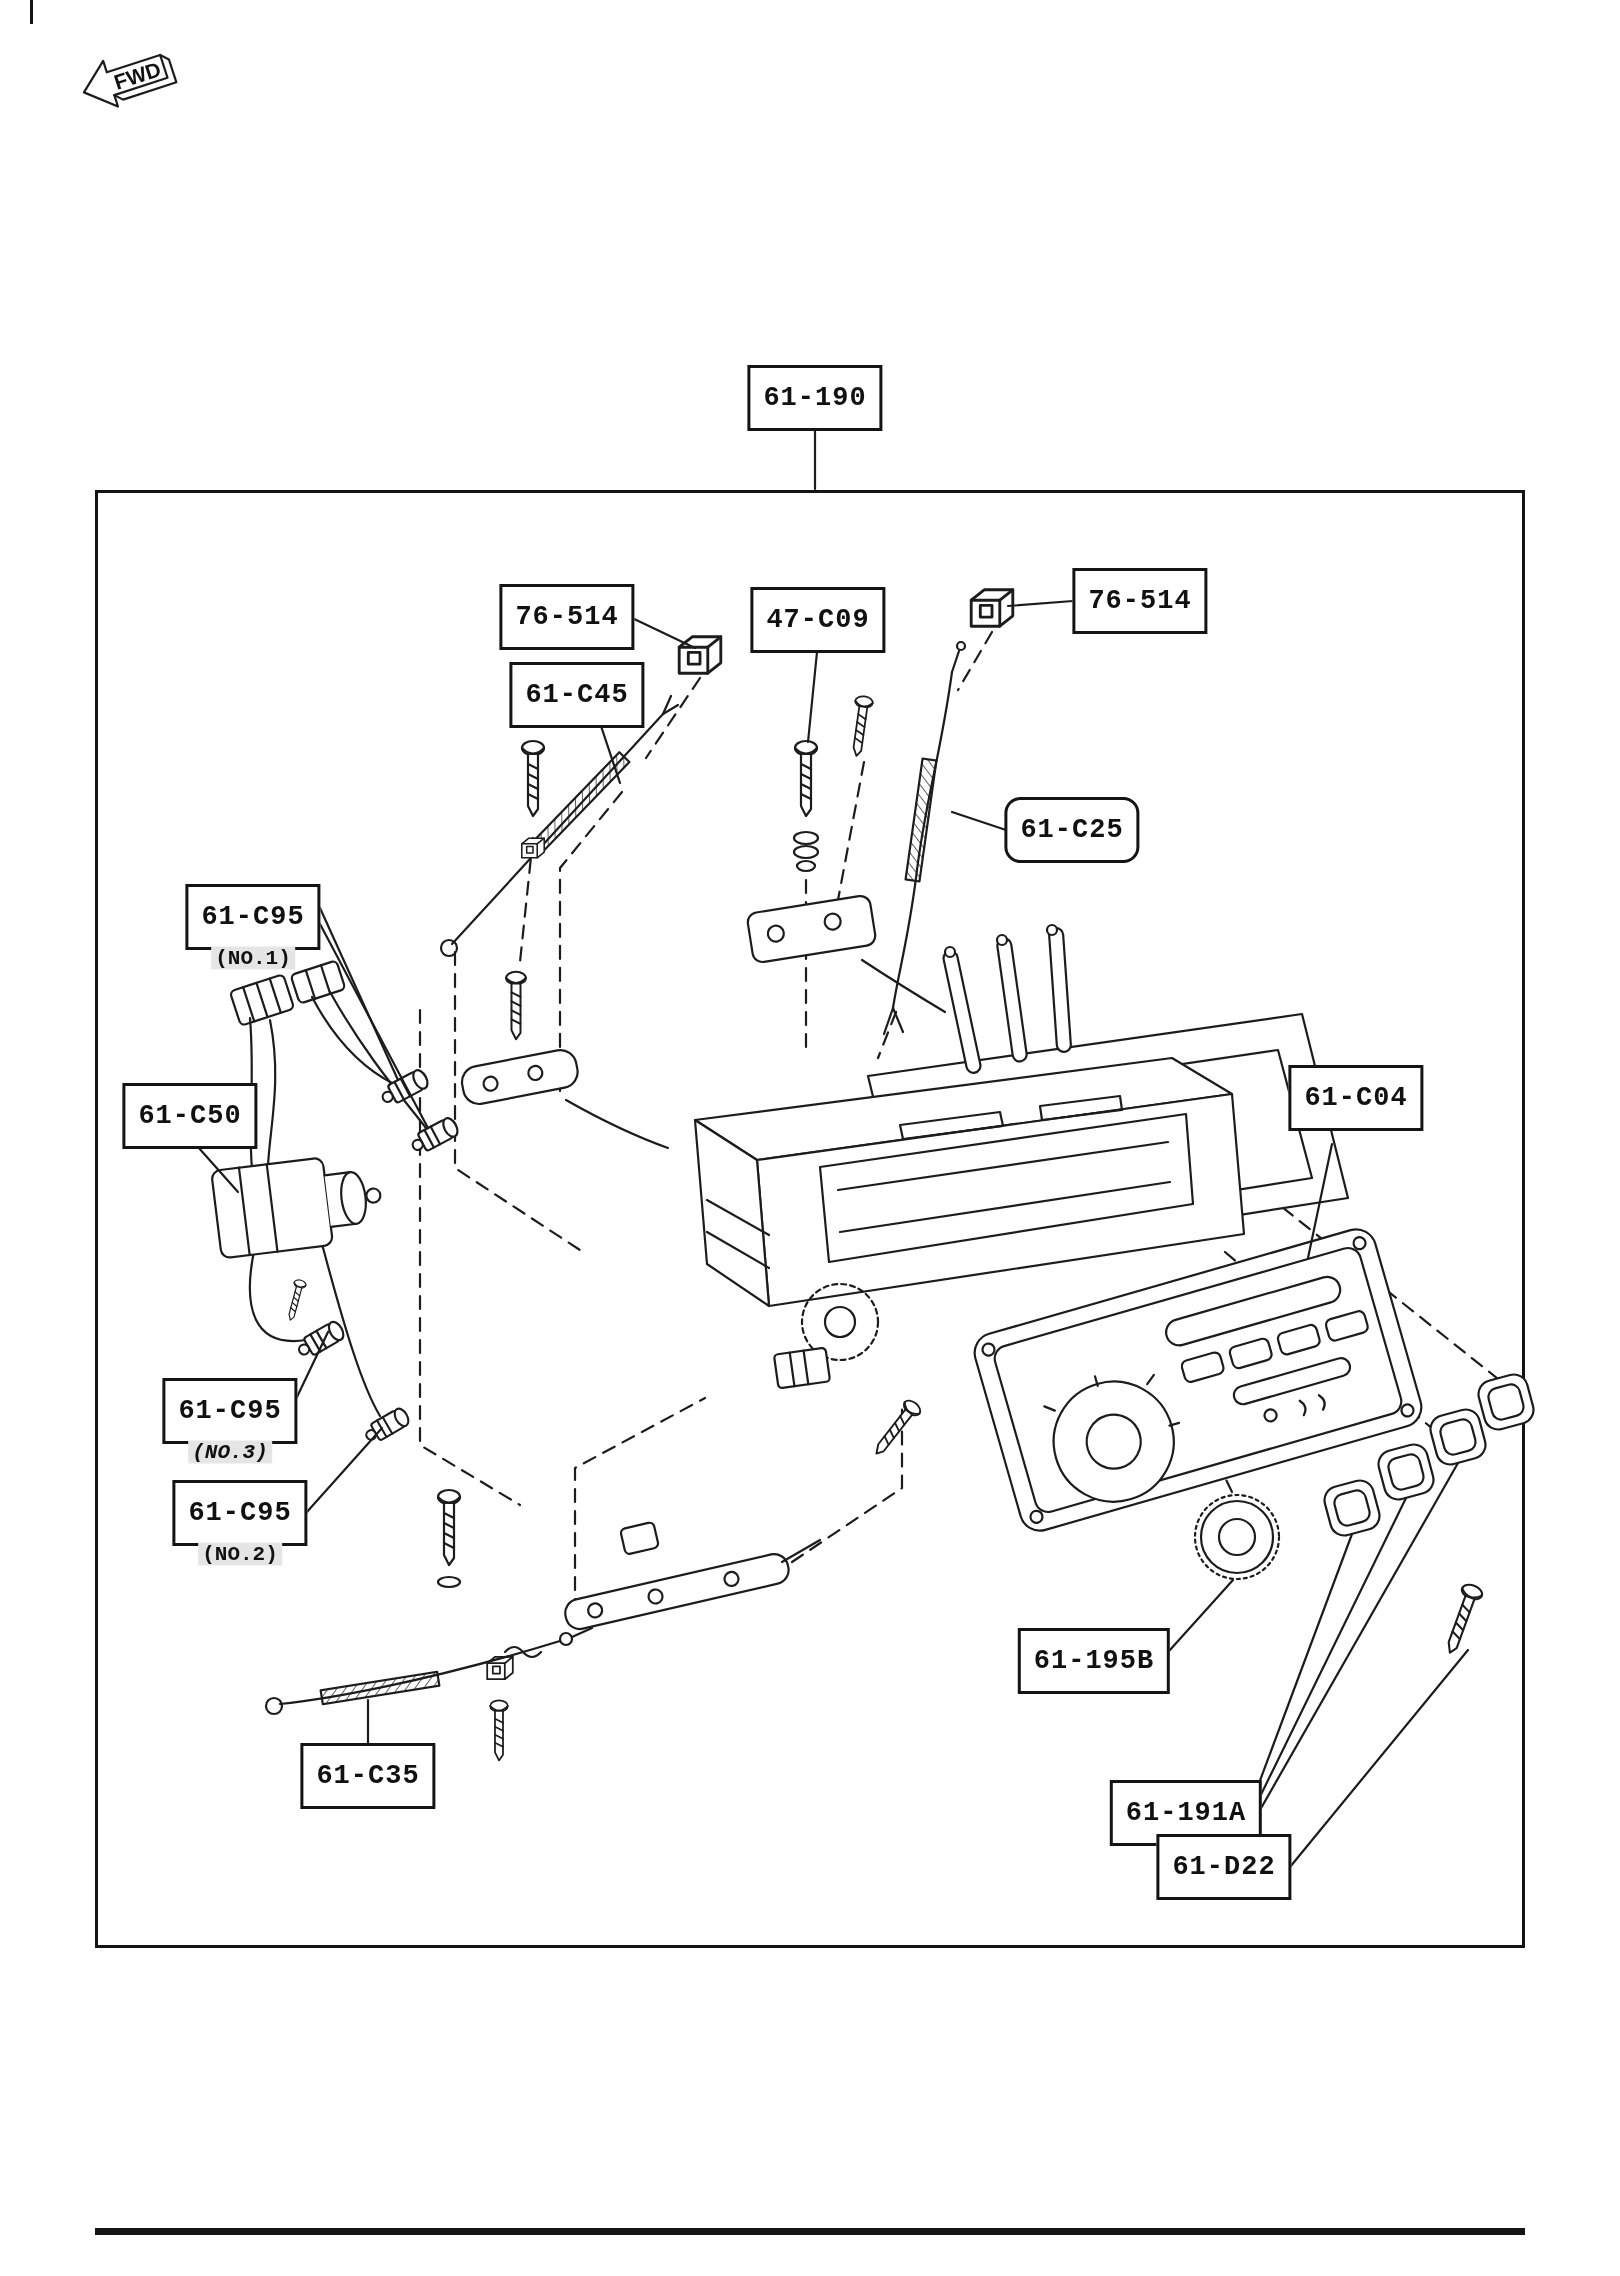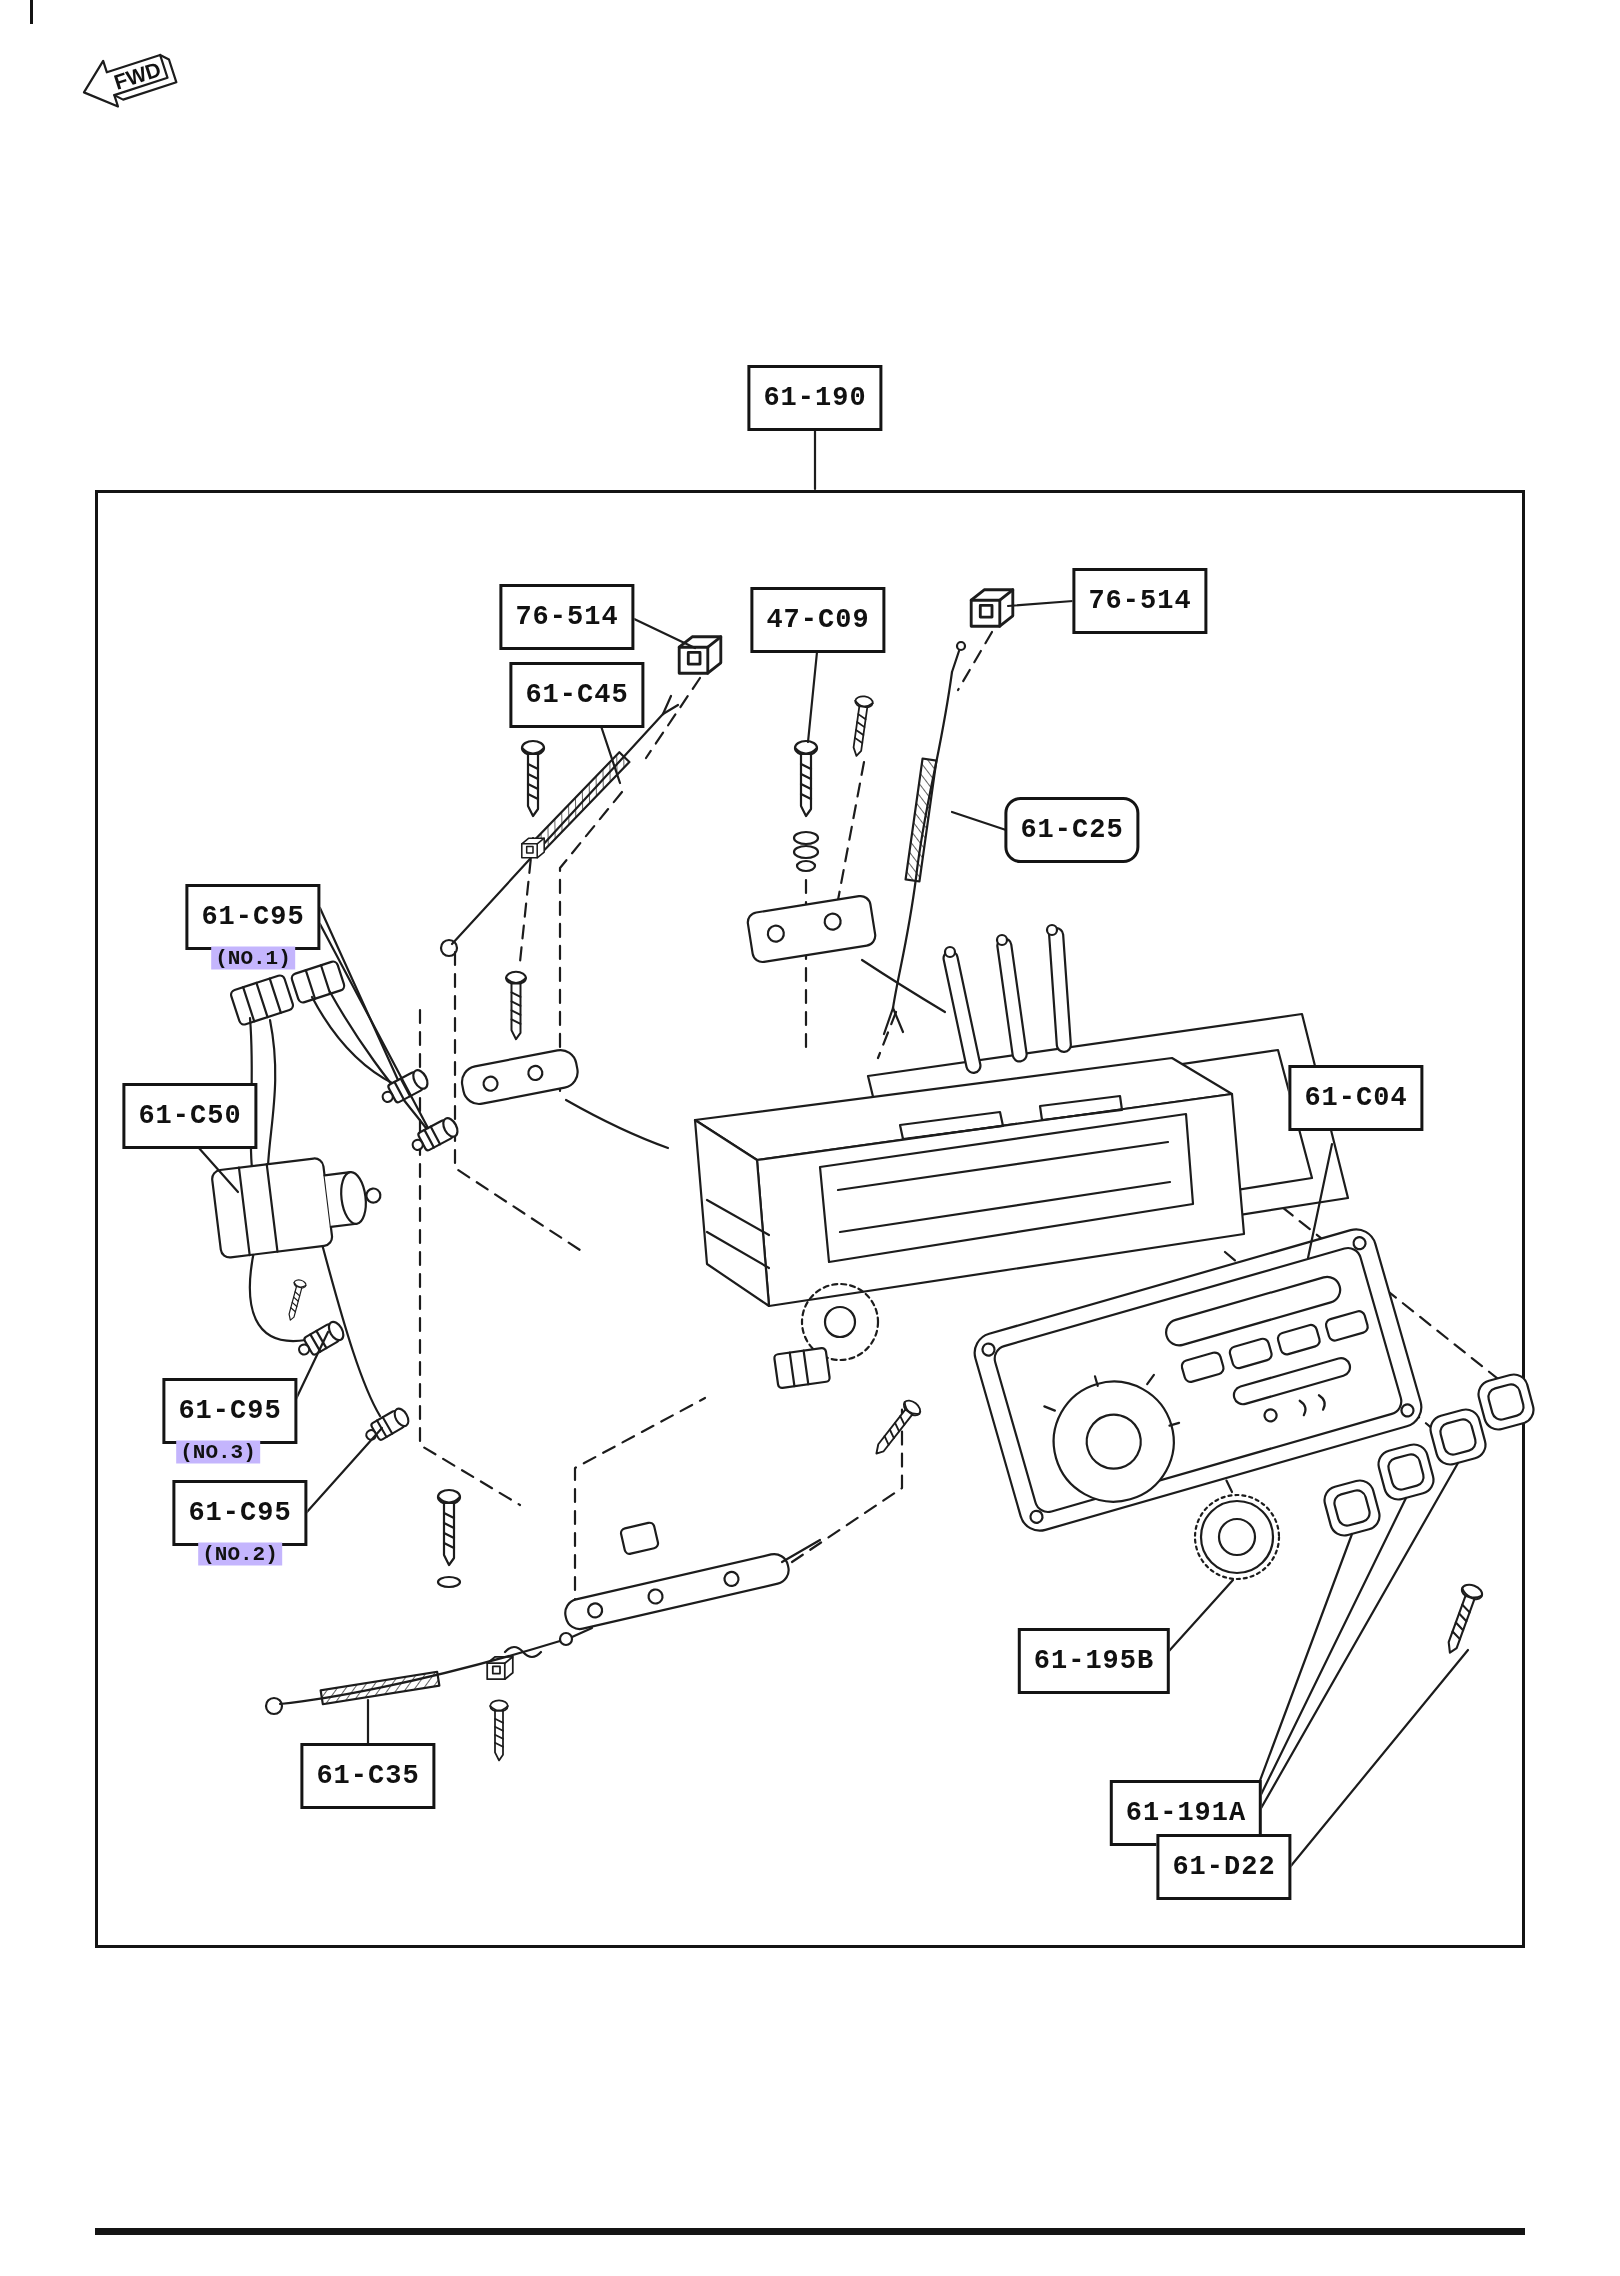--- a/index.html
+++ b/index.html
@@ -4,21 +4,21 @@
 <style>
   html,body{margin:0;padding:0;background:#ffffff;}
   #page{position:relative;width:1620px;height:2276px;background:#ffffff;overflow:hidden;
         font-family:"Liberation Mono","DejaVu Sans Mono",monospace;color:#111;}
   .frame{position:absolute;left:95px;top:490px;width:1430px;height:1458px;
          border:3px solid #141414;box-sizing:border-box;}
   .plabel{position:absolute;transform:translate(-50%,-50%);border:3px solid #141414;
           background:#fff;padding:15px 13px;font-size:27px;font-weight:700;
           letter-spacing:1px;white-space:nowrap;z-index:5;}
   .pnote{position:absolute;transform:translate(-50%,-50%);font-size:21px;font-weight:700;
-         background:#c4b5fd;padding:0 4px;white-space:nowrap;z-index:5;}
+         background:#e5e5e5;padding:0 4px;white-space:nowrap;z-index:5;}
   .tick{position:absolute;left:30px;top:0;width:3px;height:24px;background:#141414;}
   .footer-rule{position:absolute;left:95px;top:2228px;width:1430px;height:7px;background:#141414;}
   .diagram-svg{position:absolute;left:0;top:0;z-index:2;}
   .diagram-svg *{stroke:#1c1c1c;stroke-width:2.2;fill:none;stroke-linecap:round;stroke-linejoin:round;}
   .diagram-svg .wf{fill:#ffffff;}
   .diagram-svg .hf{fill:url(#hatch);}
   .diagram-svg .dash{stroke-dasharray:13 9;stroke-width:2;}
   .diagram-svg .leader{stroke-width:1.9;}
   .diagram-svg .t{stroke:none;fill:#111;font-family:"Liberation Sans",sans-serif;}
 </style>
@@ -34,21 +34,21 @@
   <div class="plabel" style="left:815px;top:398px;"><span>61-190</span></div>
   <div class="plabel" style="left:567px;top:617px;"><span>76-514</span></div>
   <div class="plabel" style="left:818px;top:620px;"><span>47-C09</span></div>
   <div class="plabel" style="left:1140px;top:601px;"><span>76-514</span></div>
   <div class="plabel" style="left:577px;top:695px;"><span>61-C45</span></div>
   <div class="plabel" style="left:1072px;top:830px;border-radius:16px;"><span>61-C25</span></div>
   <div class="plabel" style="left:253px;top:917px;"><span>61-C95</span></div>
   <div class="pnote" style="left:253px;top:958px;">(NO.1)</div>
   <div class="plabel" style="left:190px;top:1116px;"><span>61-C50</span></div>
   <div class="plabel" style="left:230px;top:1411px;"><span>61-C95</span></div>
-  <div class="pnote" style="left:218px;top:1452px;">(NO.3)</div>
+  <div class="pnote" style="left:230px;top:1452px;font-style:italic;">(NO.3)</div>
   <div class="plabel" style="left:240px;top:1513px;"><span>61-C95</span></div>
   <div class="pnote" style="left:240px;top:1554px;">(NO.2)</div>
   <div class="plabel" style="left:1332px;top:1098px;margin-left:24px;"><span>61-C04</span></div>
   <div class="plabel" style="left:368px;top:1776px;"><span>61-C35</span></div>
   <div class="plabel" style="left:1094px;top:1661px;text-align:center;"><span>61-195B</span></div>
   <div class="plabel" style="left:1186px;top:1813px;"><span>61-191A</span></div>
   <div class="plabel" style="left:1224px;top:1867px;"><span>61-D22</span></div>
 
   <svg class="diagram-svg" width="1620" height="2276" viewBox="0 0 1620 2276">
     <defs>

